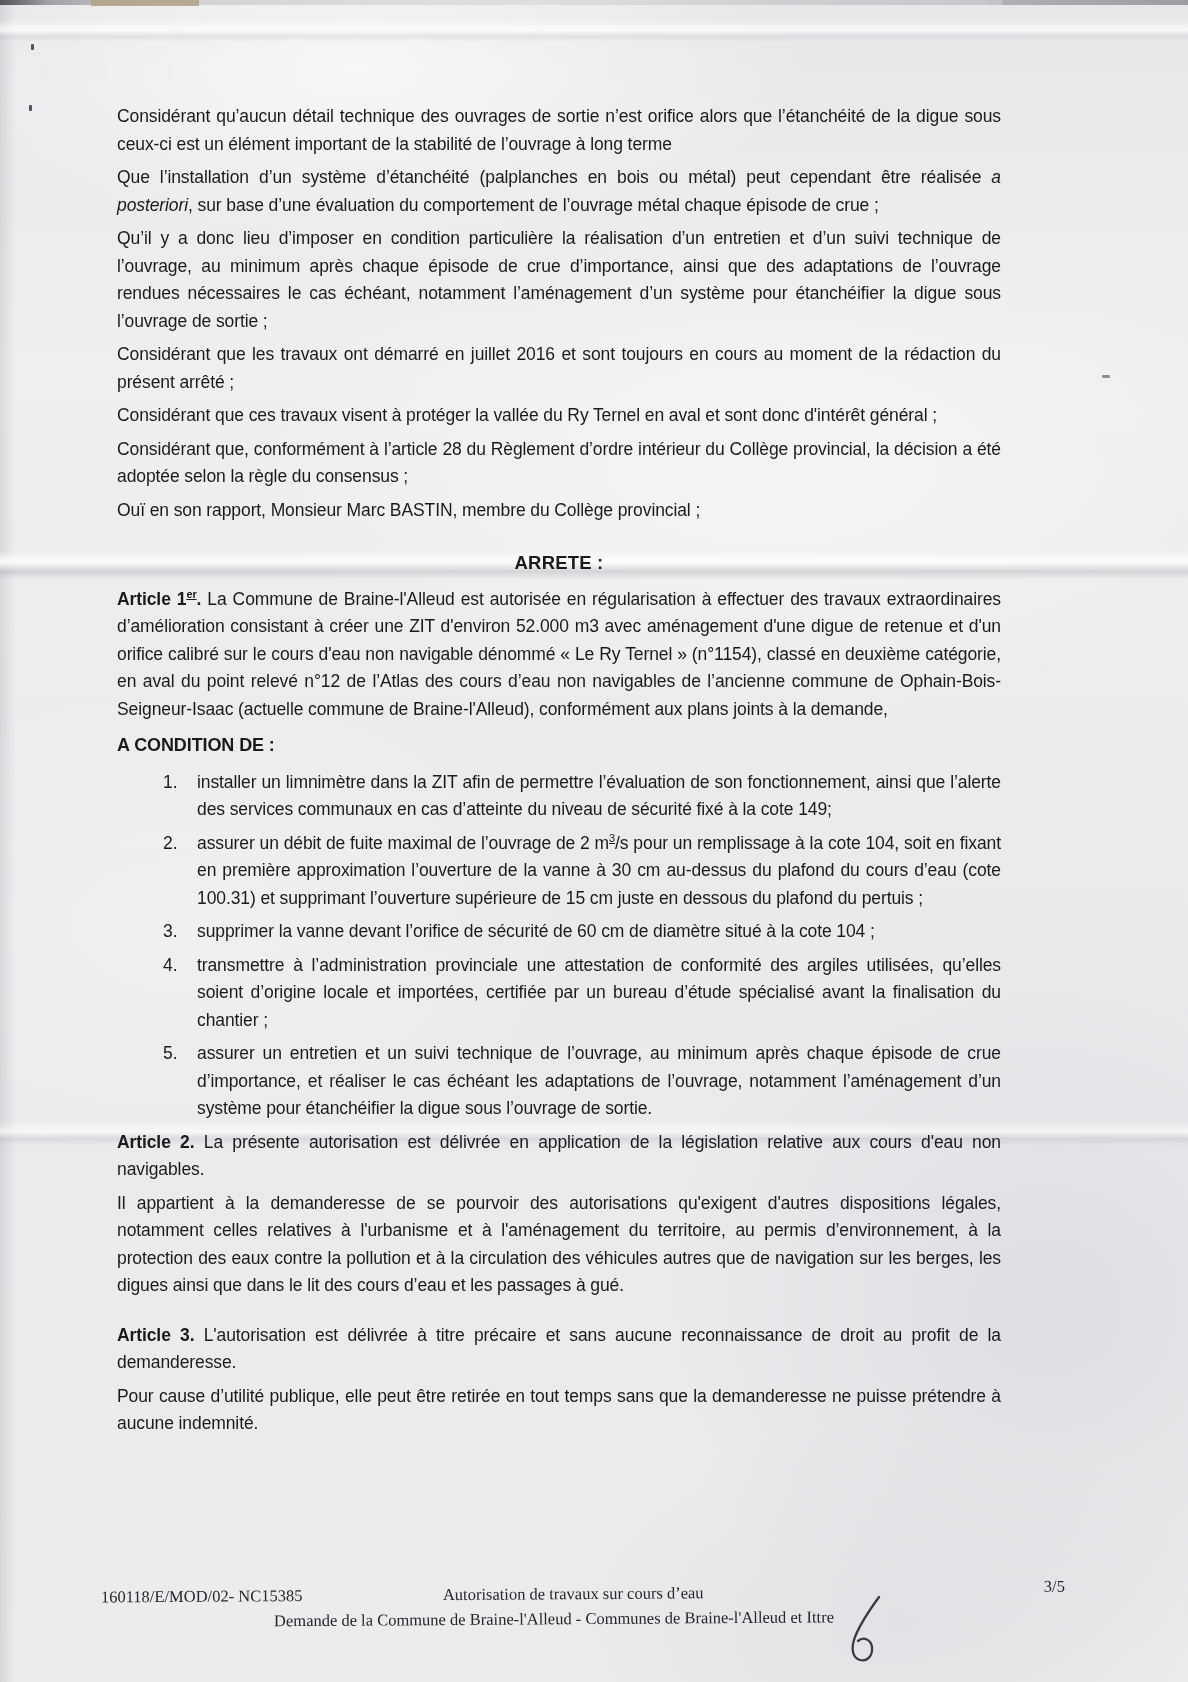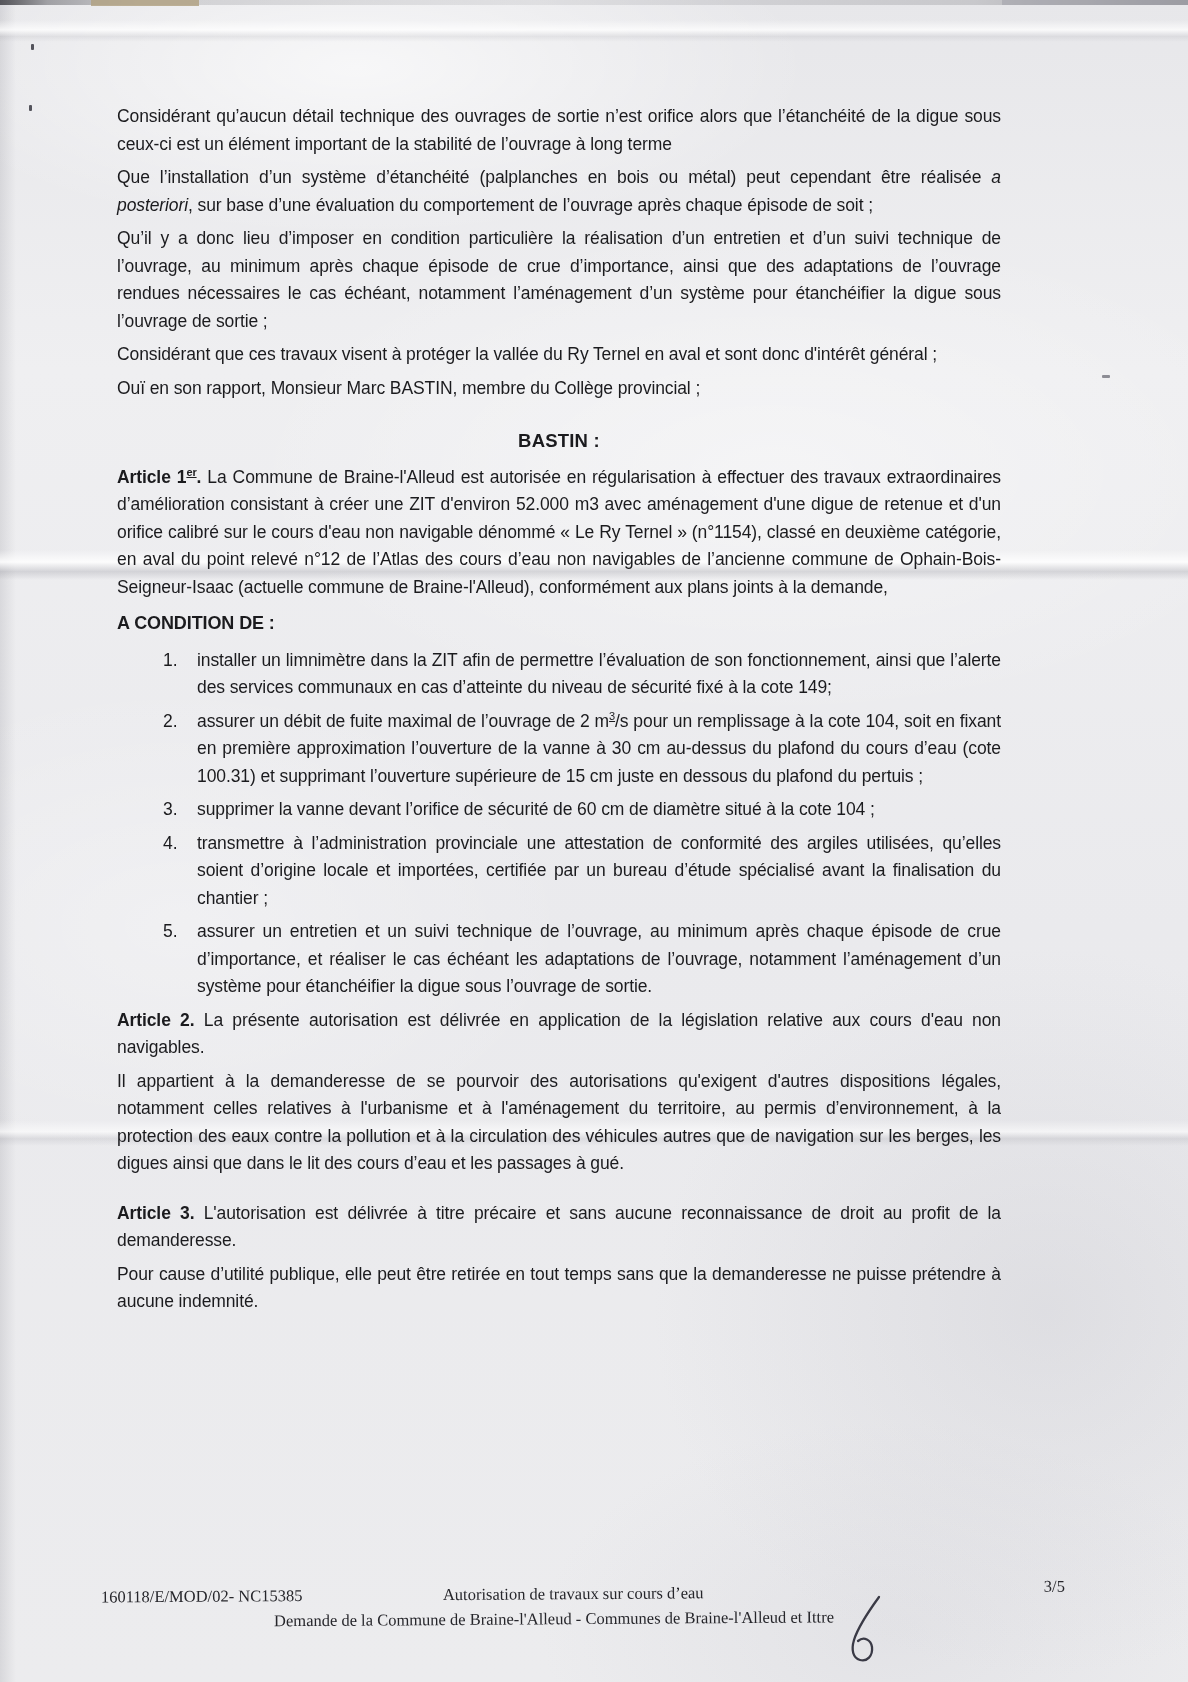--- a/index.html
+++ b/index.html
@@ -72,31 +72,33 @@
   <div class="crease c-mid"></div>
   <div class="crease c-low"></div>
   <div class="speck s1"></div>
   <div class="speck s2"></div>
   <div class="speck s3"></div>
 
   <div class="content">
 
     <p><span>Considérant qu’aucun détail technique des ouvrages de sortie n’est orifice alors que l’étanchéité de la digue sous ceux-ci est un élément important de la stabilité de l’ouvrage à long terme</span></p>
 
-    <p><span>Que l’installation d’un système d’étanchéité (palplanches en bois ou métal) peut cependant être réalisée </span><em class="it">a posteriori</em><span>, sur base d’une évaluation du comportement de l’ouvrage après chaque épisode de soit ;</span></p>
+    <p><span>Que l’installation d’un système d’étanchéité (palplanches en bois ou métal) peut cependant être réalisée </span><em class="it">a posteriori</em><span>, sur base d’une évaluation du comportement de l’ouvrage métal chaque épisode de crue ;</span></p>
 
     <p><span>Qu’il y a donc lieu d’imposer en condition particulière la réalisation d’un entretien et d’un suivi technique de l’ouvrage, au minimum après chaque épisode de crue d’importance, ainsi que des adaptations de l’ouvrage rendues nécessaires le cas échéant, notamment l’aménagement d’un système pour étanchéifier la digue sous l’ouvrage de sortie ;</span></p>
 
+    <p><span>Considérant que les travaux ont démarré en juillet 2016 et sont toujours en cours au moment de la rédaction du présent arrêté ;</span></p>
 
     <p><span>Considérant que ces travaux visent à protéger la vallée du Ry Ternel en aval et sont donc d'intérêt général ;</span></p>
 
+    <p><span>Considérant que, conformément à l’article 28 du Règlement d’ordre intérieur du Collège provincial, la décision a été adoptée selon la règle du consensus ;</span></p>
 
     <p><span>Ouï en son rapport, Monsieur Marc BASTIN, membre du Collège provincial ;</span></p>
 
-    <div class="arrete">BASTIN :</div>
+    <div class="arrete">ARRETE :</div>
 
     <p><strong><span>Article 1</span><sup>er</sup><span>.</span></strong><span> La Commune de Braine-l'Alleud est autorisée en régularisation à effectuer des travaux extraordinaires d’amélioration consistant à créer une ZIT d'environ 52.000 m3 avec aménagement d'une digue de retenue et d'un orifice calibré sur le cours d'eau non navigable dénommé « Le Ry Ternel » (n°1154), classé en deuxième catégorie, en aval du point relevé n°12 de l’Atlas des cours d’eau non navigables de l’ancienne commune de Ophain-Bois-Seigneur-Isaac (actuelle commune de Braine-l'Alleud), conformément aux plans joints à la demande,</span></p>
 
     <div class="cond">A CONDITION DE :</div>
 
     <div class="li">
       <span class="num">1.</span>
       <span class="litext">installer un limnimètre dans la ZIT afin de permettre l’évaluation de son fonctionnement, ainsi que l’alerte des services communaux en cas d’atteinte du niveau de sécurité fixé à la cote 149;</span>
     </div>
 

